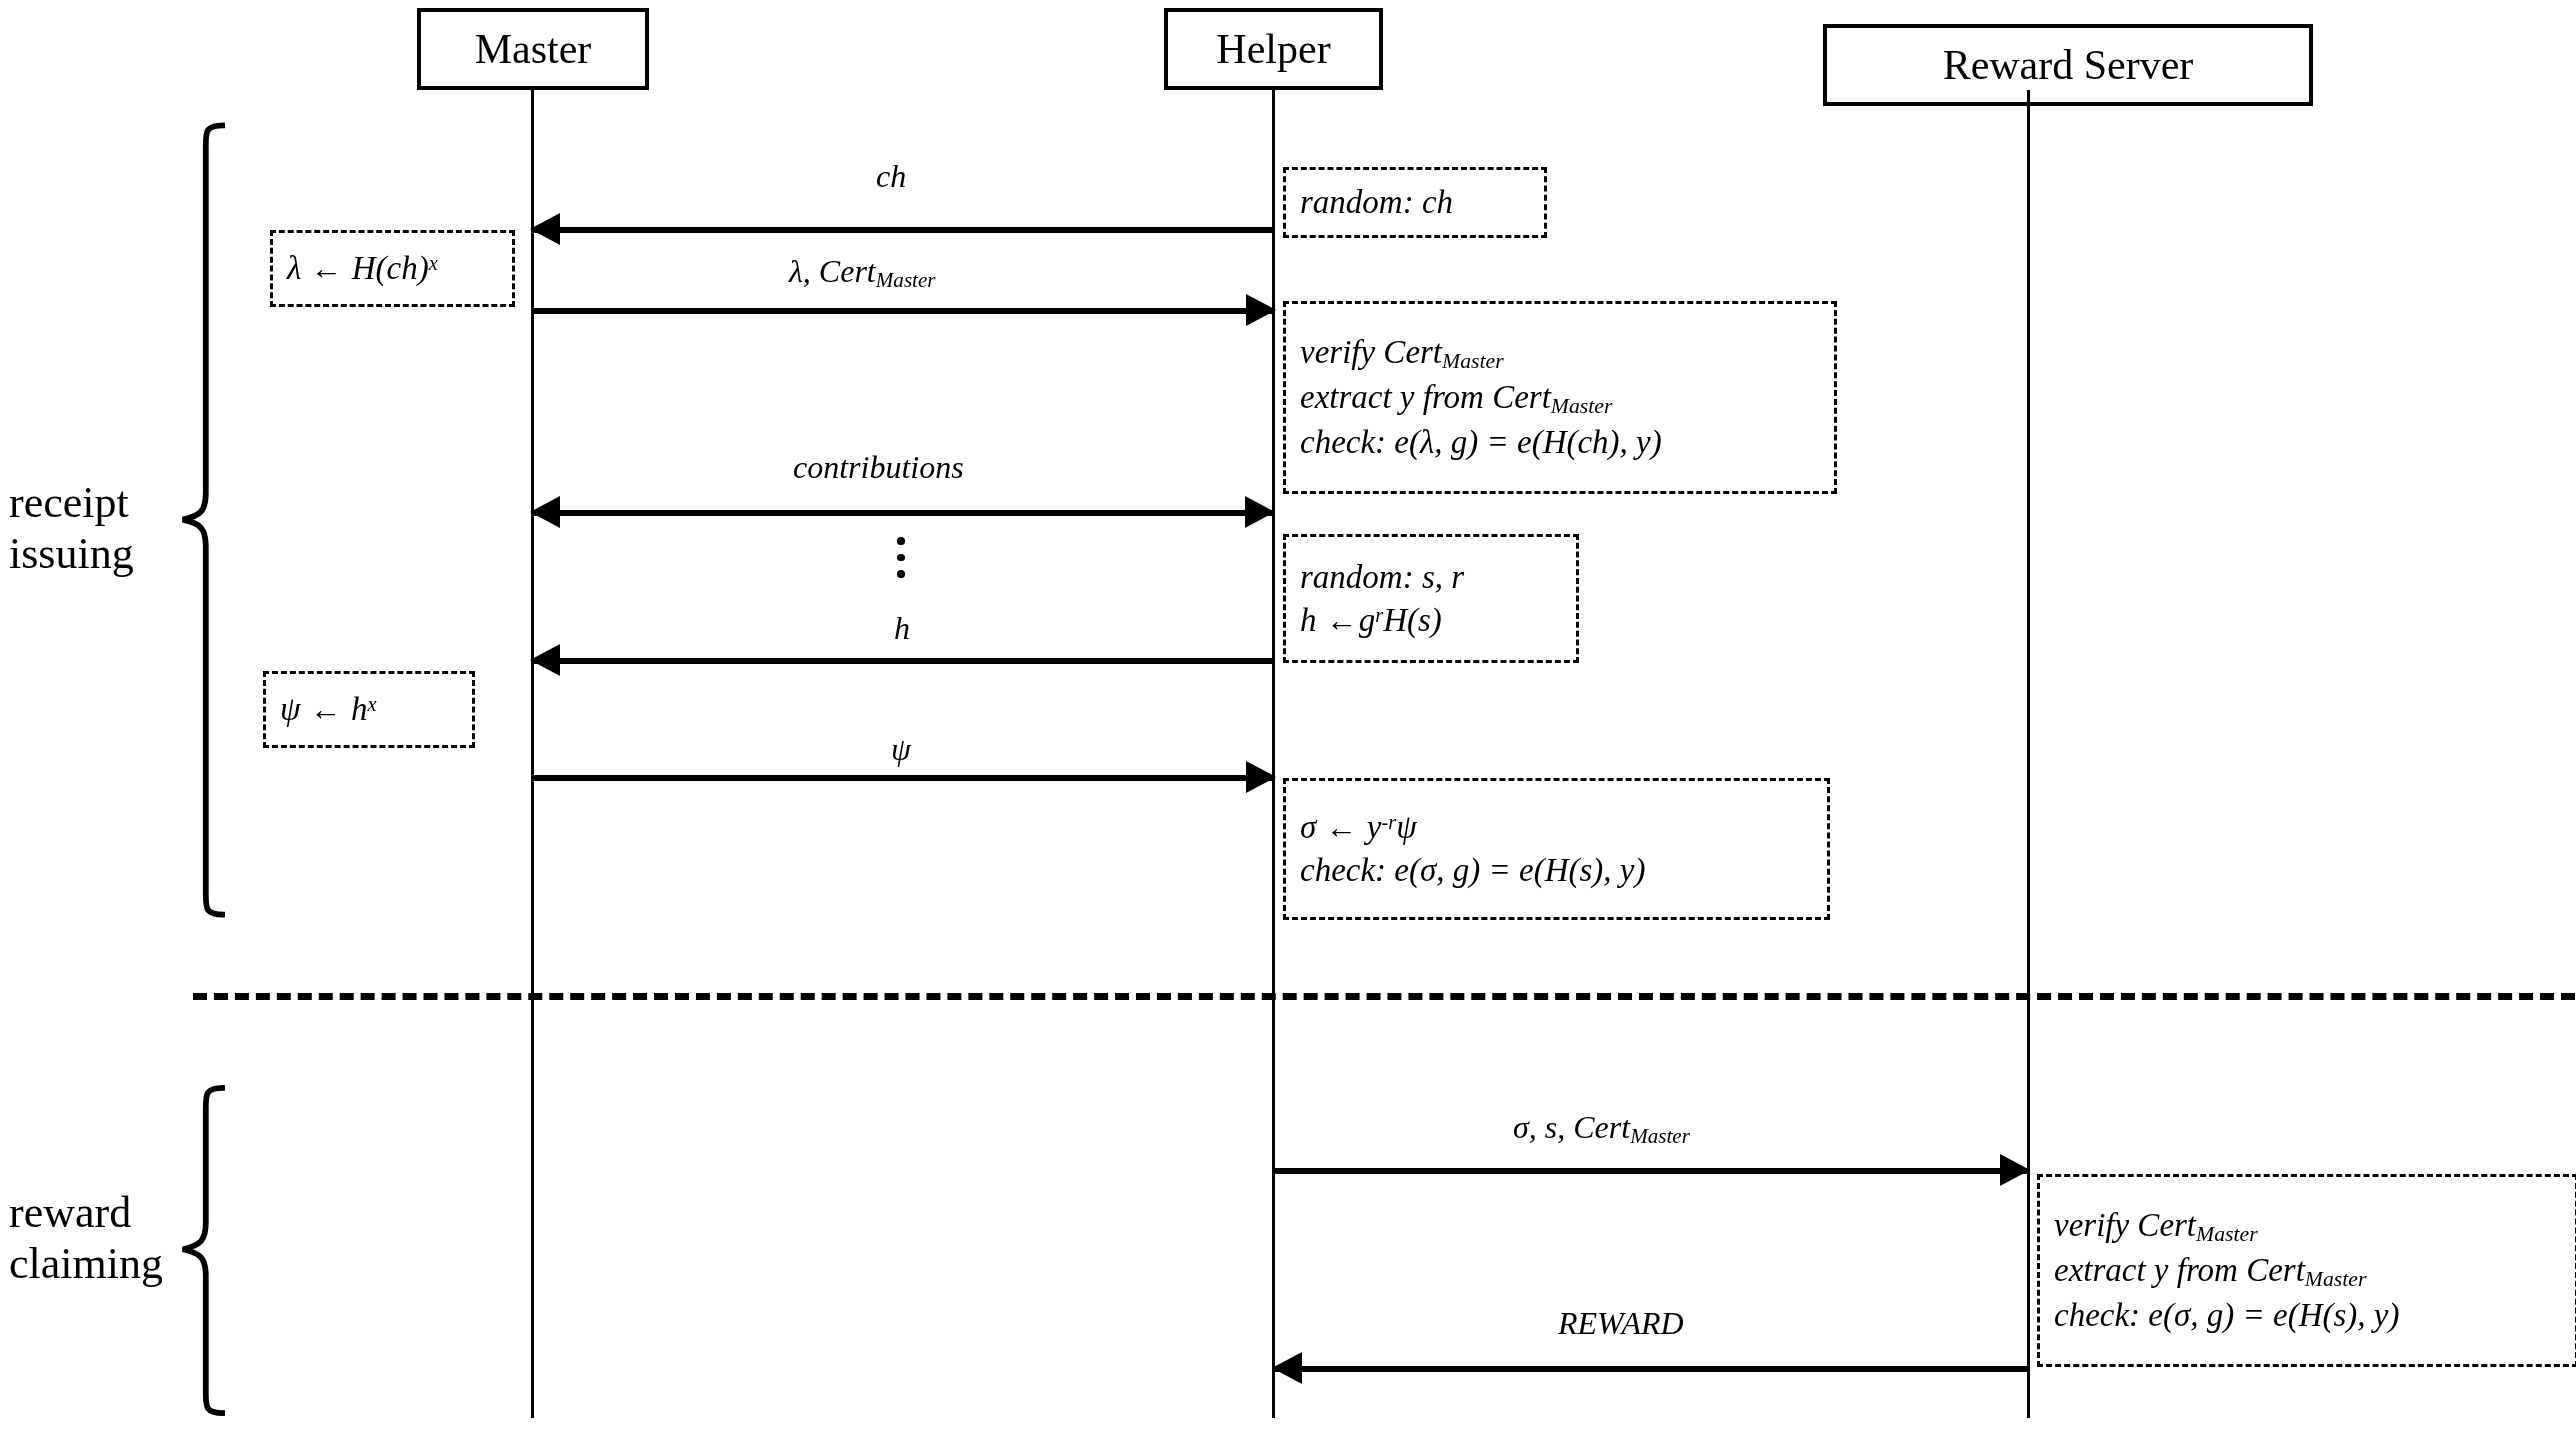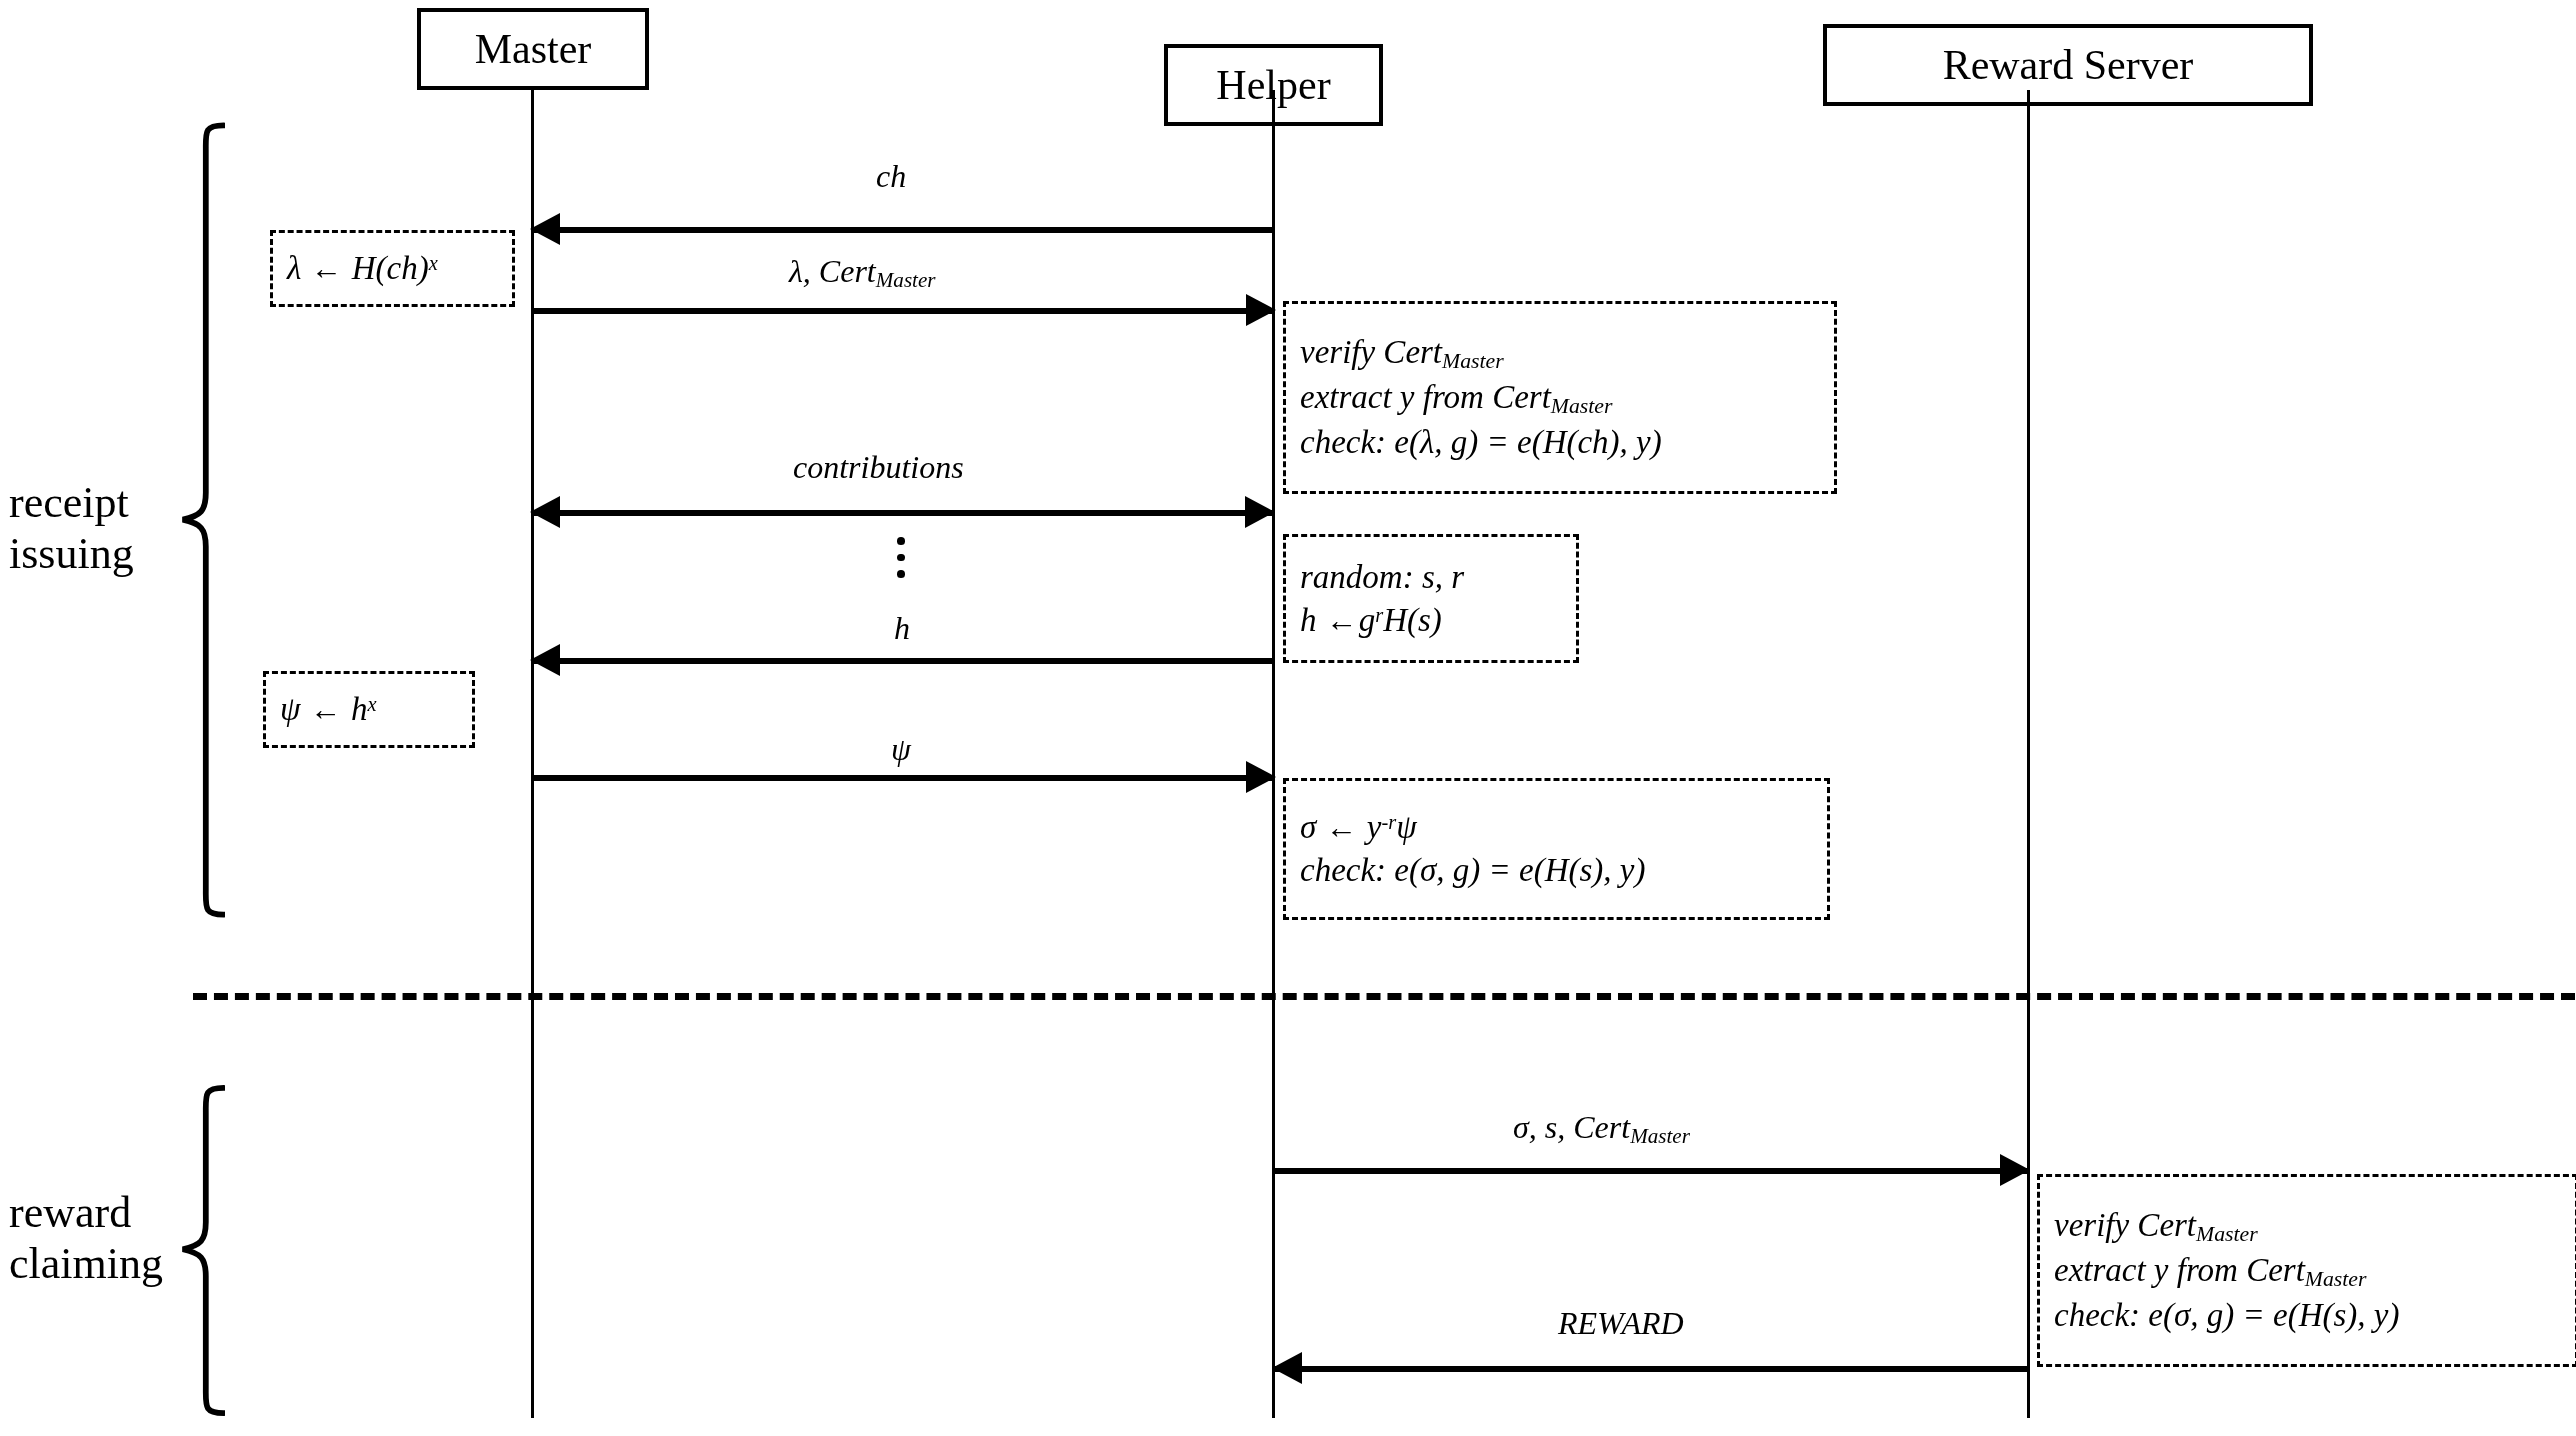--- a/index.html
+++ b/index.html
@@ -59,21 +59,21 @@
 </style>
 </head>
 <body>
 
 <div id="stage">
 
   <div class="actor-box" style="left:417px;top:7.7px;width:232px;height:82px;">
     <span class="actor-label">Master</span>
   </div>
 
-  <div class="actor-box" style="left:1164px;top:7.7px;width:219px;height:82px;margin-top:36px;">
+  <div class="actor-box" style="left:1164px;top:7.7px;width:219px;height:82px;">
     <span class="actor-label">Helper</span>
   </div>
 
   <div class="actor-box" style="left:1823px;top:24px;width:490px;height:82px;">
     <span class="actor-label">Reward Server</span>
   </div>
 
   <div class="lifeline" style="left:531px;top:90px;height:1328px;"></div>
   <div class="lifeline" style="left:1272px;top:90px;height:1328px;"></div>
   <div class="lifeline" style="left:2027px;top:90px;height:1328px;"></div>
@@ -148,20 +148,25 @@
     <div class="shaft"></div>
     <div class="head right"></div>
   </div>
 
   <div class="msg-label" style="left:1558px;top:1307px;">REWARD</div>
   <div class="msg" style="left:1275px;top:1366px;width:753px;">
     <div class="shaft"></div>
     <div class="head left"></div>
   </div>
 
+  <div class="note" style="left:1283px;top:167px;width:264px;height:71px;">
+    <div class="note-line">
+      <span>random: ch</span>
+    </div>
+  </div>
 
   <div class="note" style="left:270px;top:230px;width:245px;height:77px;">
     <div class="note-line">
       <span>λ </span><span class="arrowglyph">←</span><span> H(ch)</span><sup>x</sup>
     </div>
   </div>
 
   <div class="note" style="left:1283px;top:301px;width:554px;height:193px;">
     <div class="note-line">
       <span>verify Cert</span><sub>Master</sub>

